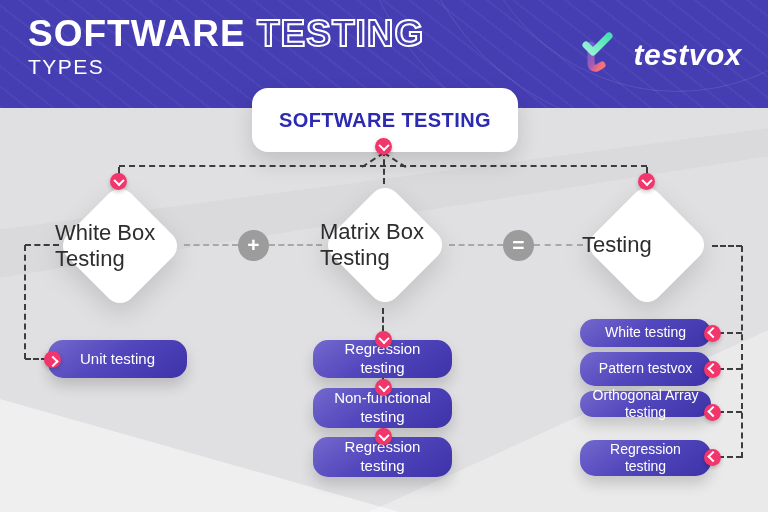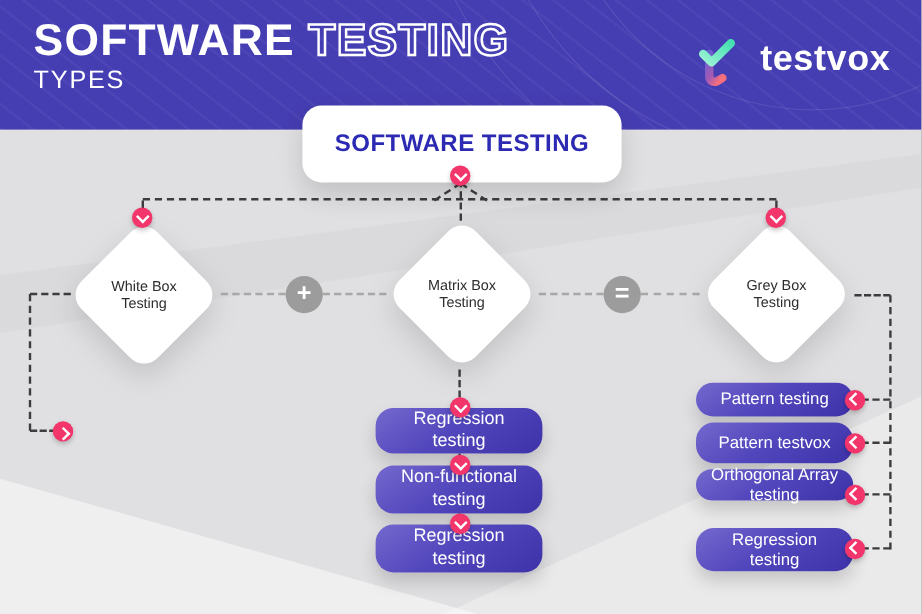--- a/index.html
+++ b/index.html
@@ -17,39 +17,39 @@
   .header::after{content:"";position:absolute;inset:0;
     background:repeating-linear-gradient(38deg, rgba(255,255,255,0.045) 0 2px, transparent 2px 16px);}
   .h-circle{position:absolute;border:1px solid rgba(255,255,255,0.10);border-radius:50%;}
   .hc1{width:420px;height:420px;right:-120px;top:-330px;}
   .hc2{width:520px;height:520px;right:-160px;top:-390px;}
   .hc3{width:620px;height:620px;right:-200px;top:-450px;}
   .title-wrap{position:absolute;left:28px;top:14px;color:#fff;z-index:2;}
   .title-main{font-size:37px;font-weight:800;letter-spacing:1px;line-height:1.1;white-space:nowrap;}
   .outline{color:transparent;-webkit-text-stroke:2px #ffffff;}
   .title-sub{font-size:21px;font-weight:400;letter-spacing:1.5px;line-height:1.0;margin-top:1px;}
-  .brand{position:absolute;right:26px;top:32px;display:flex;gap:20px;z-index:2;}
+  .brand{position:absolute;right:26px;top:32px;display:flex;align-items:center;gap:20px;z-index:2;font-style:italic;}
   .brand-name{color:#fff;font-size:30px;font-weight:700;letter-spacing:0.5px;}
 
   
   .dash-h{position:absolute;height:0;border-top:2px dashed #3d3d3d;z-index:1;}
   .dash-v{position:absolute;width:0;border-left:2px dashed #3d3d3d;z-index:1;}
   .dash-h.light{border-top:2px dashed #a8a8a8;}
   .diag{position:absolute;height:0;border-top:2px dashed #3d3d3d;z-index:1;transform-origin:left center;}
 
   
   .root-box{position:absolute;left:252px;top:88px;width:266px;height:64px;background:#ffffff;border-radius:16px;
     box-shadow:0 10px 22px rgba(0,0,0,0.14);display:flex;align-items:center;justify-content:center;z-index:3;}
   .root-box span{color:#2c2ab2;font-size:20px;font-weight:700;letter-spacing:0.4px;}
 
   
   .diamond{position:absolute;width:90px;height:90px;z-index:2;filter:drop-shadow(0 10px 12px rgba(0,0,0,0.13));}
   .diamond .shape{position:absolute;inset:0;background:#fff;border-radius:16px;transform:rotate(45deg);}
-  .diamond .lbl{position:absolute;left:50%;top:50%;transform:translate(-50%,-50%);width:130px;text-align:center;
-    font-size:12px;font-weight:500;color:#2d2d2d;line-height:1.18;z-index:2;}
+  .diamond .lbl{position:absolute;left:50%;top:50%;transform:translate(-50%,-50%);width:130px;text-align:left;
+    font-size:22px;font-weight:500;color:#2d2d2d;line-height:1.18;z-index:2;}
 
   
   .op{position:absolute;width:31px;height:31px;border-radius:50%;background:#9c9c9c;color:#fff;display:flex;
     align-items:center;justify-content:center;font-size:21px;font-weight:700;z-index:2;padding-bottom:1px;box-sizing:border-box;}
 
   
   .pill{position:absolute;border-radius:15px;display:flex;align-items:center;justify-content:center;text-align:center;
     background:linear-gradient(145deg,#7468ce 0%,#5347bd 45%,#3d32a8 100%);
     box-shadow:0 8px 14px rgba(0,0,0,0.16);color:#fff;z-index:2;}
   .pill span{font-size:15px;font-weight:500;line-height:1.25;padding:0 10px;}
@@ -148,45 +148,47 @@
   <div class="diamond" style="left:340px;top:200px;">
     <div class="shape"></div>
     <div class="lbl">
       <div>Matrix Box</div>
       <div>Testing</div>
     </div>
   </div>
   <div class="diamond" style="left:602px;top:200px;">
     <div class="shape"></div>
     <div class="lbl">
-      <div>Grey Box</div>
       <div>Testing</div>
     </div>
   </div>
 
   <div class="op" style="left:238px;top:230px;">
     <span>+</span>
   </div>
   <div class="op" style="left:503px;top:230px;">
     <span>=</span>
   </div>
 
+  <div class="pill" style="left:48px;top:340px;width:139px;height:38px;">
+    <span>Unit testing</span>
+  </div>
 
   <div class="pill" style="left:313px;top:340px;width:139px;height:38px;">
     <span>Regression testing</span>
   </div>
   <div class="pill" style="left:313px;top:388px;width:139px;height:40px;">
     <span>Non-functional testing</span>
   </div>
   <div class="pill" style="left:313px;top:437px;width:139px;height:40px;">
     <span>Regression testing</span>
   </div>
 
   <div class="pill small" style="left:580px;top:319px;width:131px;height:28px;">
-    <span>Pattern testing</span>
+    <span>White testing</span>
   </div>
   <div class="pill small" style="left:580px;top:352px;width:131px;height:34px;">
     <span>Pattern testvox</span>
   </div>
   <div class="pill small" style="left:580px;top:391px;width:131px;height:26px;">
     <span>Orthogonal Array testing</span>
   </div>
   <div class="pill small" style="left:580px;top:440px;width:131px;height:36px;">
     <span>Regression testing</span>
   </div>

